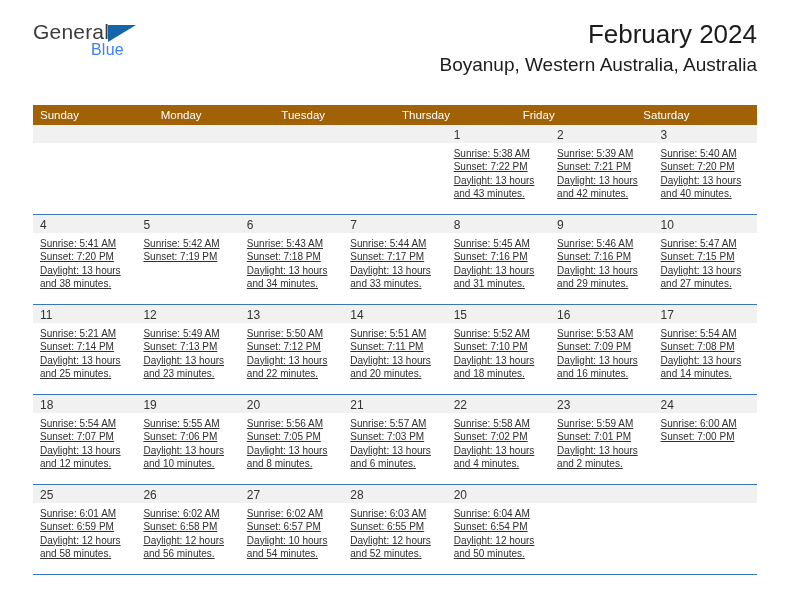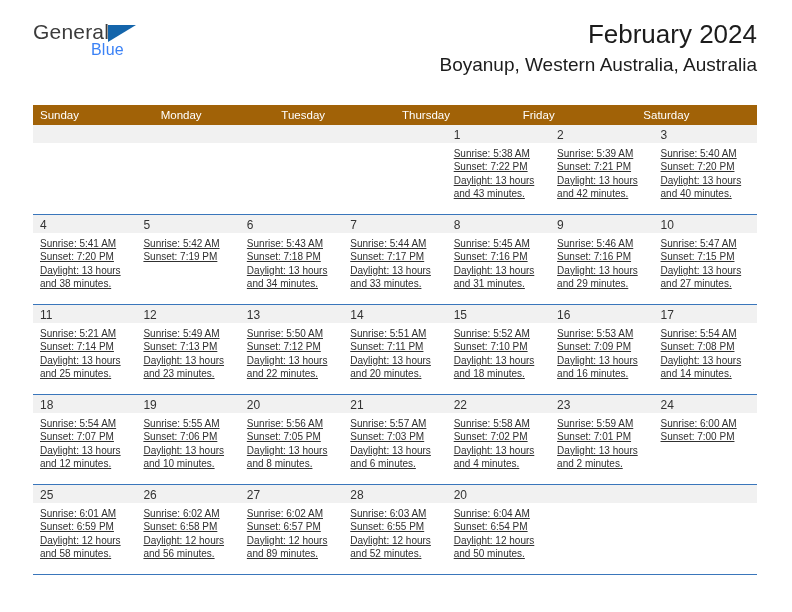--- a/index.html
+++ b/index.html
@@ -416,21 +416,21 @@
               <div>Sunrise: 6:02 AM</div>
               <div>Sunset: 6:58 PM</div>
               <div class="daylight">Daylight: 12 hours and 56 minutes.</div>
             </div>
           </div>
           <div class="day">
             <div class="daynum-band"><span class="daynum">27</span></div>
             <div class="info">
               <div>Sunrise: 6:02 AM</div>
               <div>Sunset: 6:57 PM</div>
-              <div class="daylight">Daylight: 12 hours and 89 minutes.</div>
+              <div class="daylight">Daylight: 10 hours and 54 minutes.</div>
             </div>
           </div>
           <div class="day">
             <div class="daynum-band"><span class="daynum">28</span></div>
             <div class="info">
               <div>Sunrise: 6:03 AM</div>
               <div>Sunset: 6:55 PM</div>
               <div class="daylight">Daylight: 12 hours and 52 minutes.</div>
             </div>
           </div>

